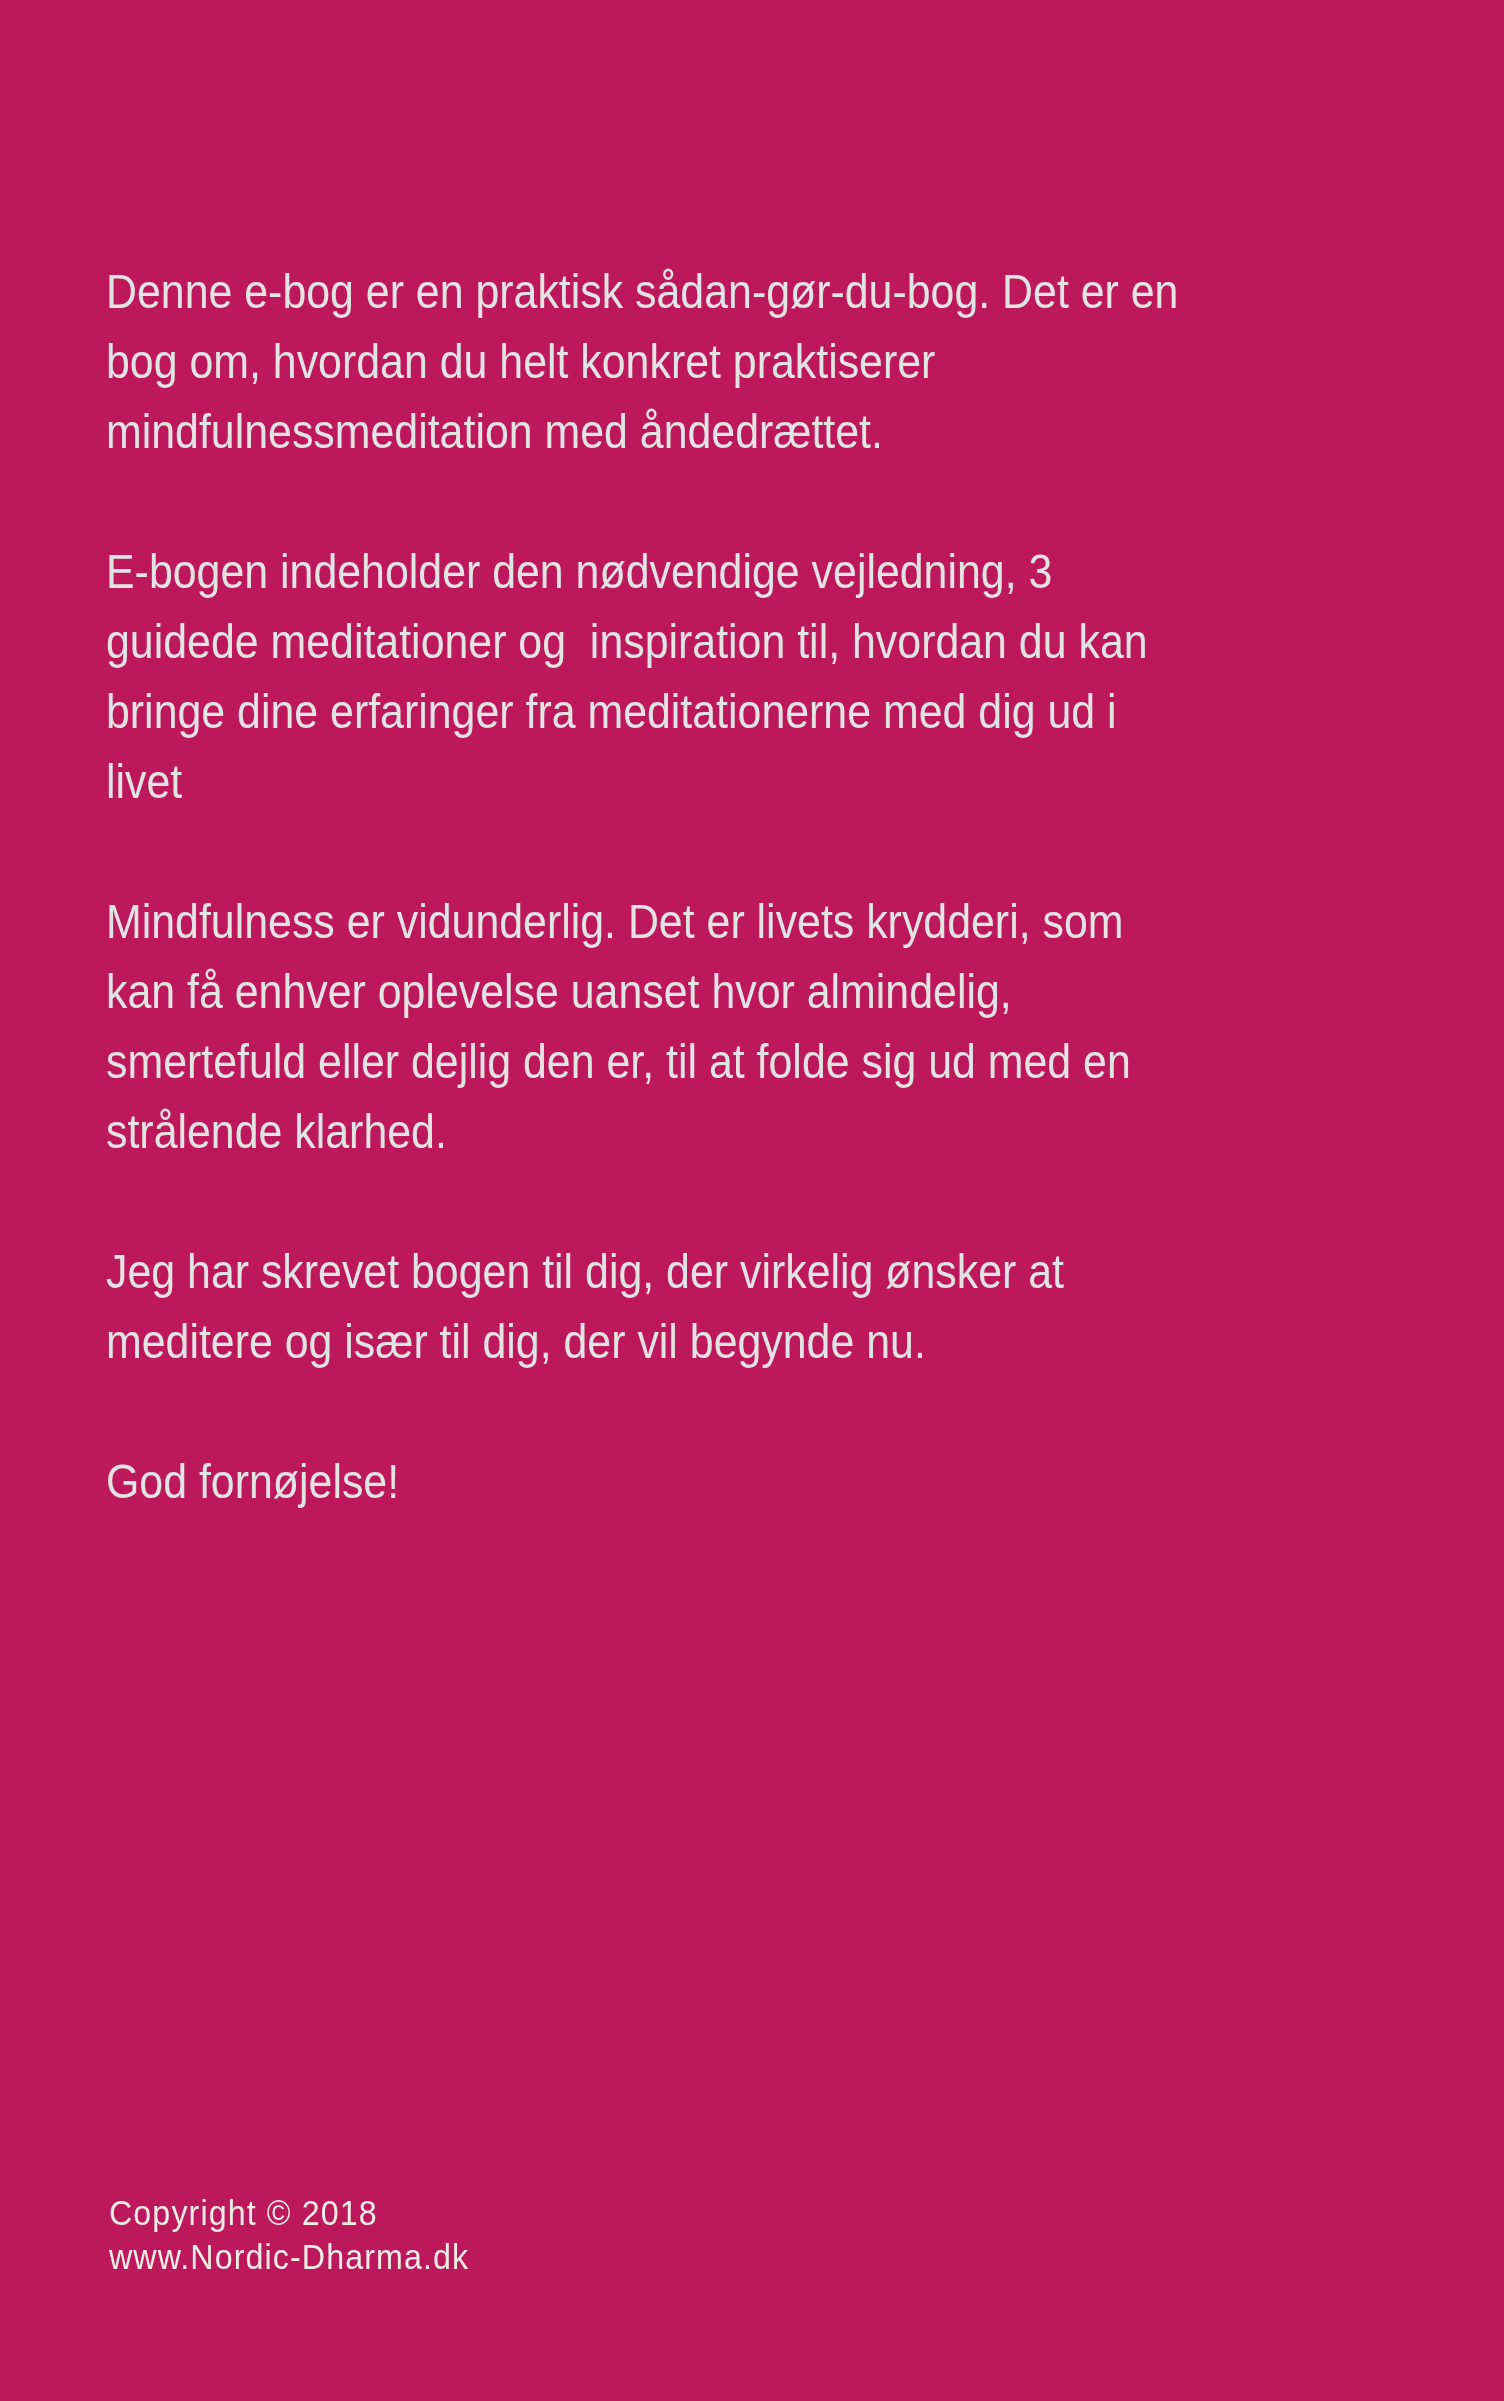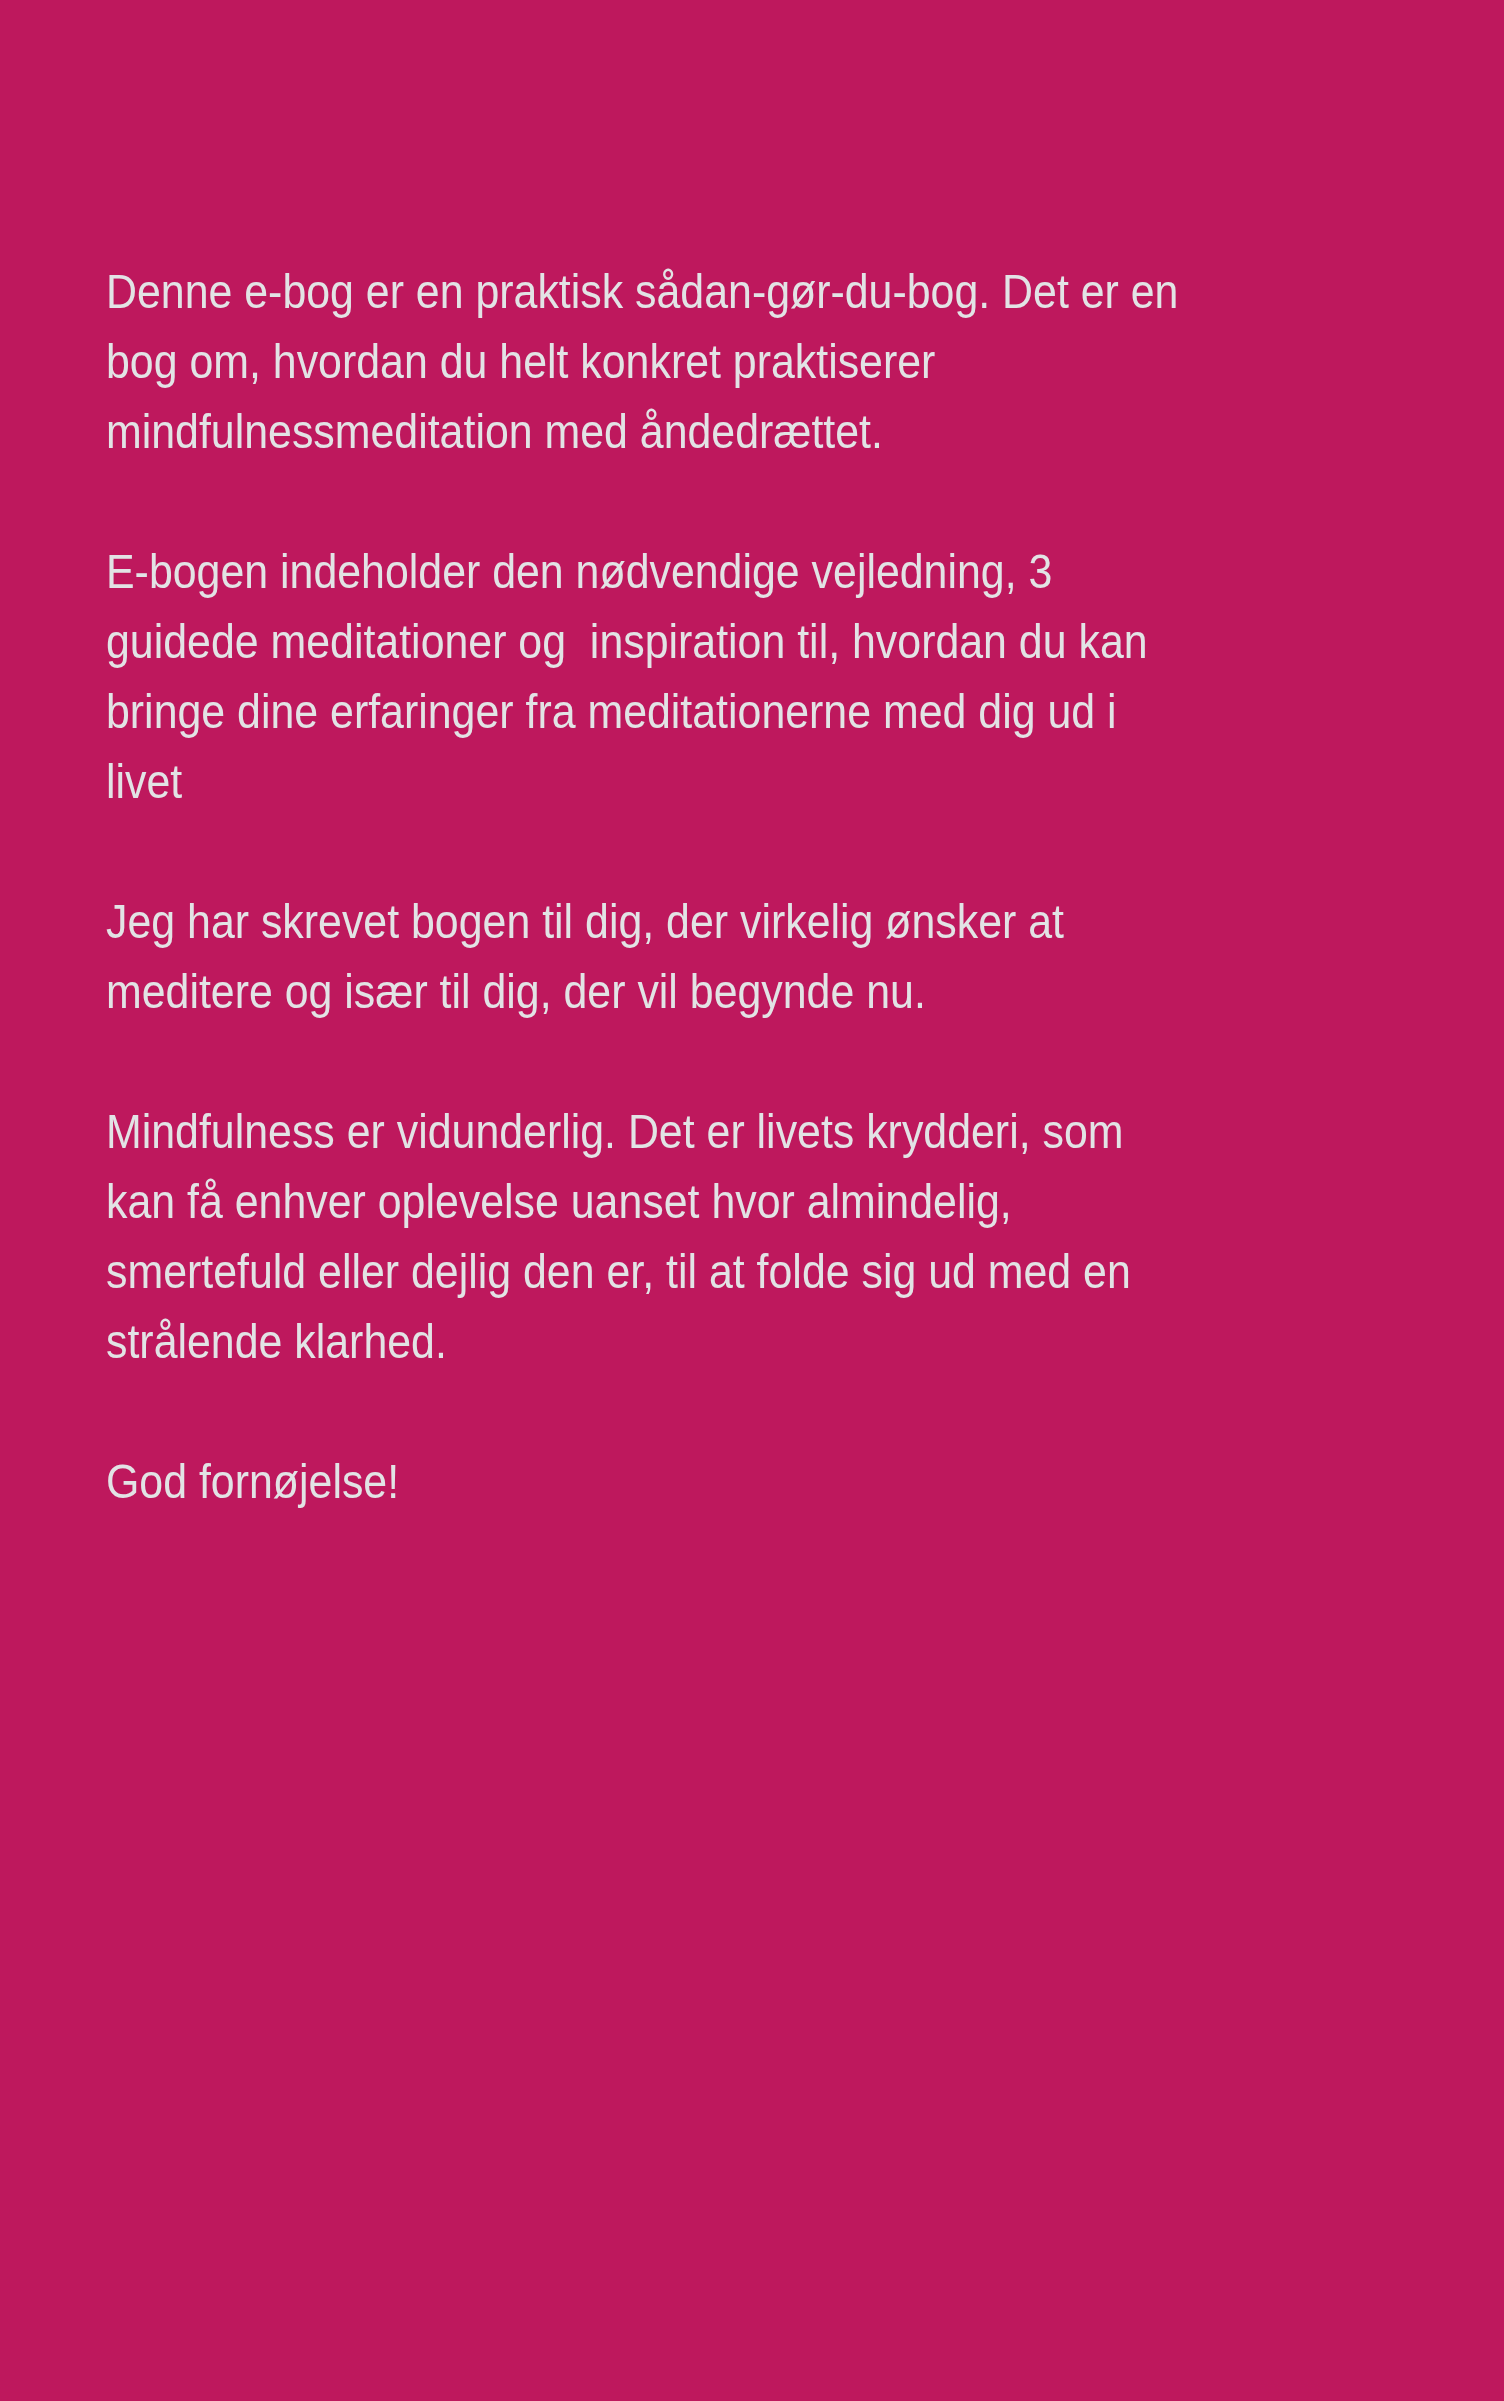--- a/index.html
+++ b/index.html
@@ -76,32 +76,36 @@
 
     <p class="para">
       <span class="line">E-bogen indeholder den nødvendige vejledning, 3</span>
       <span class="line" style="white-space: pre;">guidede meditationer og  inspiration til, hvordan du kan</span>
       <span class="line">bringe dine erfaringer fra meditationerne med dig ud i</span>
       <span class="line">livet</span>
     </p>
 
 
     <p class="para">
-      <span class="line">Jeg har skrevet bogen til dig, der virkelig ønsker at</span>
-      <span class="line">meditere og især til dig, der vil begynde nu.</span>
-    </p>
-
-    <p class="para">
       <span class="line">Mindfulness er vidunderlig. Det er livets krydderi, som</span>
       <span class="line">kan få enhver oplevelse uanset hvor almindelig,</span>
       <span class="line">smertefuld eller dejlig den er, til at folde sig ud med en</span>
       <span class="line">strålende klarhed.</span>
+    </p>
+
+    <p class="para">
+      <span class="line">Jeg har skrevet bogen til dig, der virkelig ønsker at</span>
+      <span class="line">meditere og især til dig, der vil begynde nu.</span>
     </p>
 
     <p class="para">
       <span class="line">God fornøjelse!</span>
     </p>
 
   </div>
 
+  <div class="footer">
+    <span class="fline">Copyright © 2018</span>
+    <span class="fline">www.Nordic-Dharma.dk</span>
+  </div>
 
 </div>
 
 
 </body></html>

